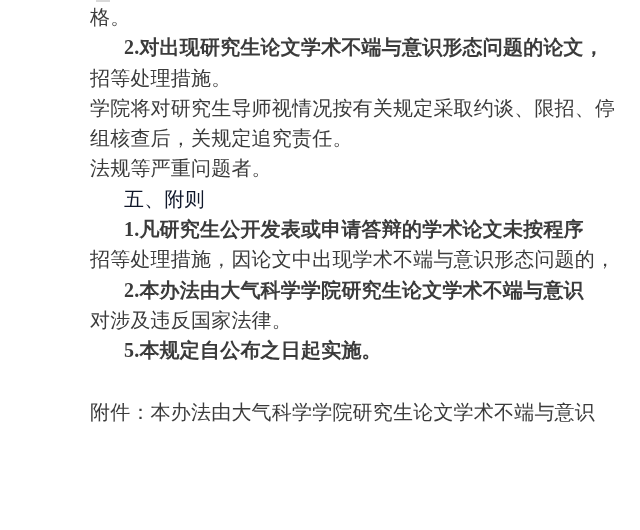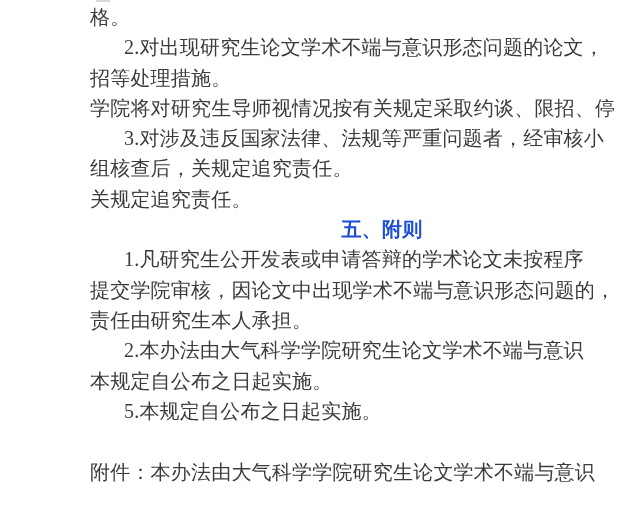--- a/index.html
+++ b/index.html
@@ -20,25 +20,25 @@
   .line {
     height: 30.3px;
     line-height: 30.3px;
     font-size: 20px;
     color: #3b3b3b;
     white-space: nowrap;
     letter-spacing: 0.2px;
   }
   .indent {
     padding-left: 34px;
+    font-weight: bold;
   }
   .heading {
-    font-weight: 700;
-    color: #1d4ed8;
-    text-align: center;
+    font-weight: 400;
+    color: #0f172a;
   }
   .spacer {
     height: 31px;
   }
   
   .scan-artifact {
     position: absolute;
     left: 96px;
     top: 0;
     width: 14px;
@@ -49,27 +49,25 @@
 </head>
 <body>
 
 <div class="page">
   <div class="scan-artifact"></div>
 
   <div class="line">格。</div>
   <div class="line indent">2.对出现研究生论文学术不端与意识形态问题的论文，</div>
   <div class="line">招等处理措施。</div>
   <div class="line">学院将对研究生导师视情况按有关规定采取约谈、限招、停</div>
-  <div class="line indent">3.对涉及违反国家法律、法规等严重问题者，经审核小</div>
   <div class="line">组核查后，关规定追究责任。</div>
-  <div class="line">关规定追究责任。</div>
+  <div class="line">法规等严重问题者。</div>
   <div class="line indent heading">五、附则</div>
   <div class="line indent">1.凡研究生公开发表或申请答辩的学术论文未按程序</div>
-  <div class="line">提交学院审核，因论文中出现学术不端与意识形态问题的，</div>
-  <div class="line">责任由研究生本人承担。</div>
+  <div class="line">招等处理措施，因论文中出现学术不端与意识形态问题的，</div>
   <div class="line indent">2.本办法由大气科学学院研究生论文学术不端与意识</div>
-  <div class="line">本规定自公布之日起实施。</div>
+  <div class="line">对涉及违反国家法律。</div>
   <div class="line indent">5.本规定自公布之日起实施。</div>
 
   <div class="spacer"></div>
 
   <div class="line">附件：本办法由大气科学学院研究生论文学术不端与意识</div>
 </div>
 
 </body></html>

